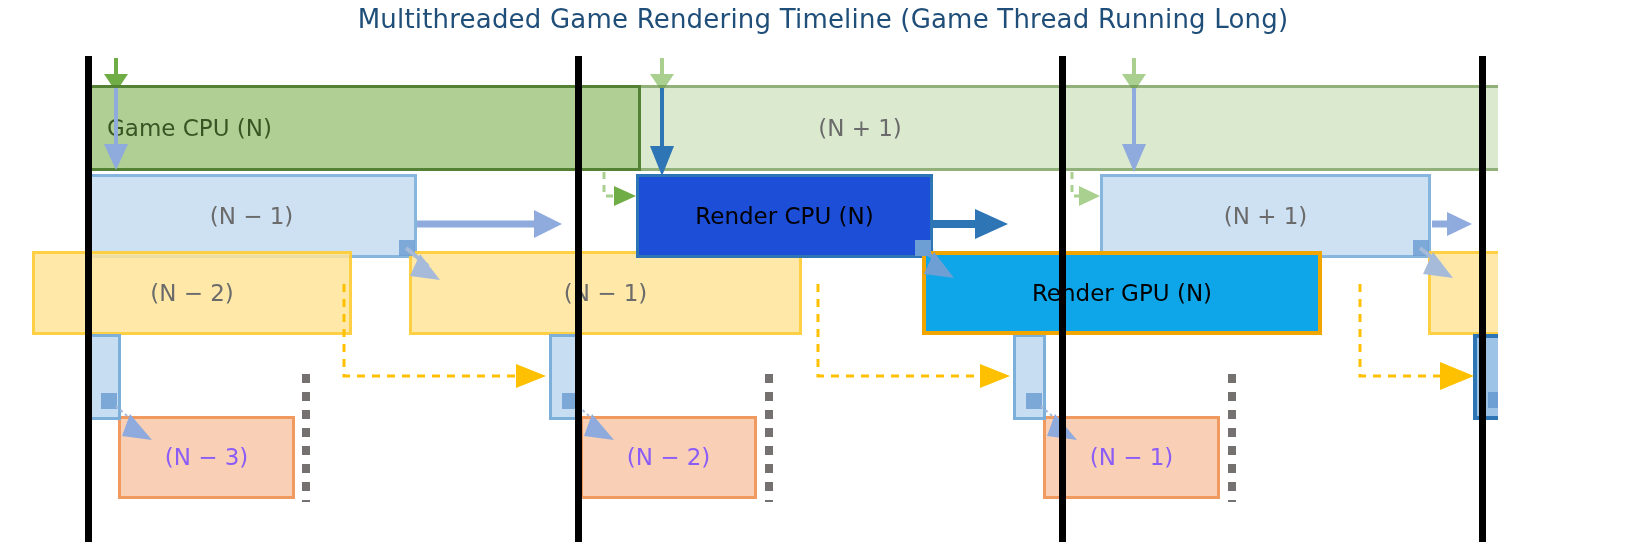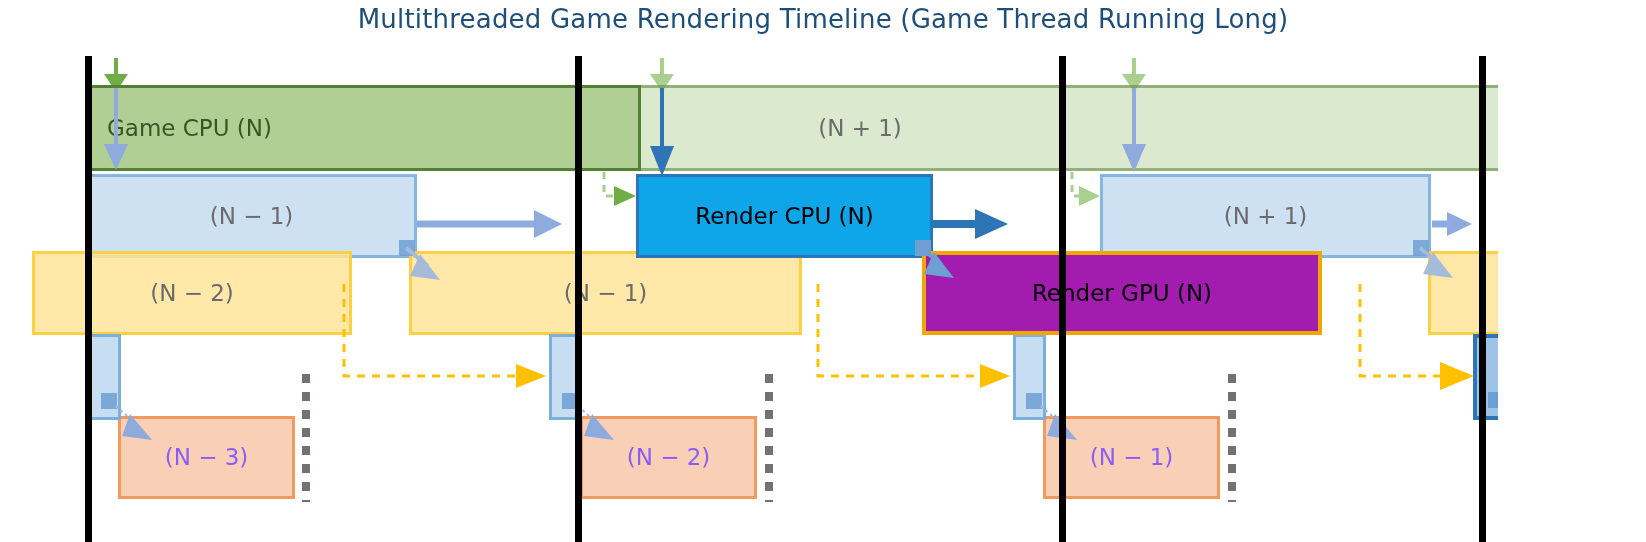--- a/index.html
+++ b/index.html
@@ -20,27 +20,27 @@
   .bar{position:absolute;box-sizing:border-box;display:flex;align-items:center;}
   .bar span{width:100%;text-align:center;font-size:23px;line-height:1;}
 
   
   .g-strong{background:#AFCF95;border:3px solid #548235;z-index:30;}
   .g-strong span{color:#375623;text-align:left;padding-left:18px;}
   .g-faded{background:rgba(175,207,149,.45);border:3px solid rgba(84,130,53,.55);z-index:20;}
   .g-faded span{color:#6b6b6b;}
 
   
-  .b-strong{background:#0ea5e9;border:3px solid #2E75B6;z-index:30;}
+  .b-strong{background:#1d4ed8;border:3px solid #2E75B6;z-index:30;}
   .b-strong span{color:#000000;}
   .b-faded{background:rgba(189,215,238,.75);border:3px solid rgba(110,167,214,.75);z-index:20;}
   .b-faded span{color:#6b6b6b;}
 
   
-  .y-strong{background:#a21caf;border:4px solid #F0A500;z-index:30;}
+  .y-strong{background:#0ea5e9;border:4px solid #F0A500;z-index:30;}
   .y-strong span{color:#000000;}
   .y-faded{background:rgba(255,228,153,.85);border:3px solid rgba(255,192,0,.6);z-index:20;}
   .y-faded span{color:#6b6b6b;}
 
   
   .o-strong{background:#F4B183;border:4px solid #E36C0A;z-index:30;}
   .o-faded{background:rgba(248,203,173,.9);border:3px solid rgba(237,125,49,.65);z-index:20;}
   .o-faded span{color:#8b5cf6;}
 
   

